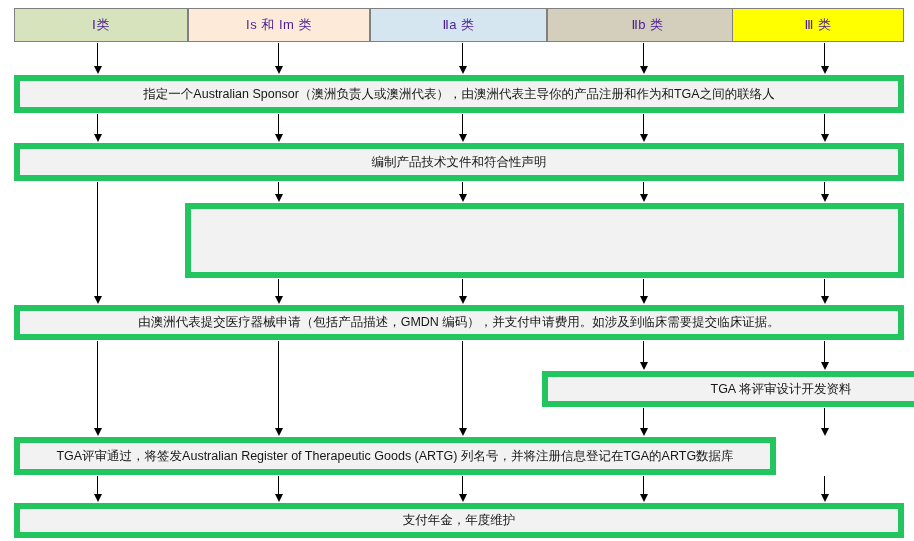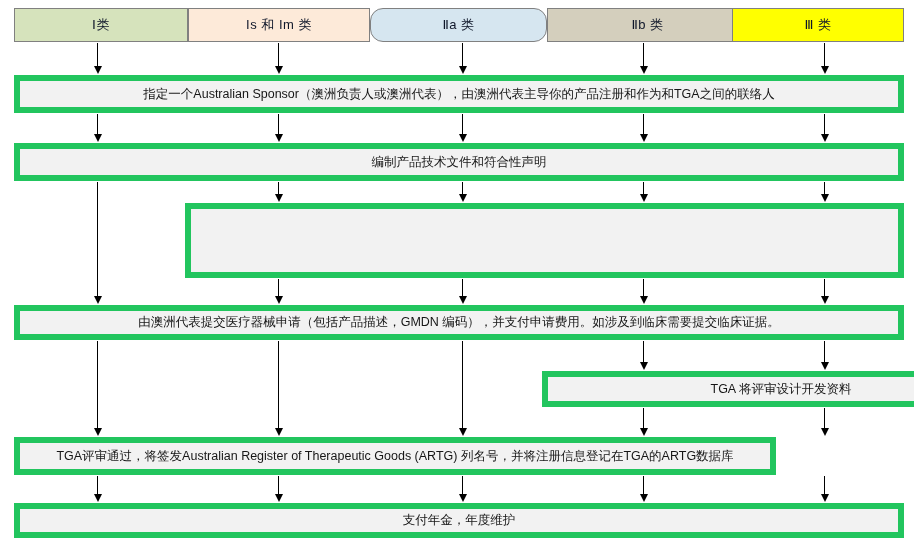--- a/index.html
+++ b/index.html
@@ -19,21 +19,21 @@
   
   .cat {
     position: absolute;
     top: 8px;
     height: 34px;
     border: 1px solid #808080;
     display: flex;
     align-items: center;
     justify-content: center;
     font-size: 13px;
-    color: #0f172a;
+    color: #4c1d95;
     letter-spacing: 0.5px;
     white-space: nowrap;
   }
 
   
   .box {
     position: absolute;
     border: 6px solid #22c55e;
     background: #f2f2f2;
     display: flex;
@@ -69,21 +69,21 @@
 <body>
 
 <div id="stage">
   <div id="cat-layer">
       <div class="cat" style="left: 14px; width: 174px; background: rgb(214, 227, 188);">
         <span>Ⅰ类</span>
       </div>
       <div class="cat" style="left: 188px; width: 182px; background: rgb(253, 234, 217);">
         <span>Is 和 Im 类</span>
       </div>
-      <div class="cat" style="left: 370px; width: 177px; background: rgb(214, 230, 240); border-radius: 13px;">
+      <div class="cat" style="left: 370px; width: 177px; background: rgb(214, 230, 240);">
         <span>Ⅱa 类</span>
       </div>
       <div class="cat" style="left: 547px; width: 201px; background: rgb(212, 207, 189);">
         <span>Ⅱb 类</span>
       </div>
       <div class="cat" style="left: 732px; width: 172px; background: rgb(255, 255, 0);">
         <span>Ⅲ 类</span>
       </div>
     </div>
   <div id="conn-layer">

